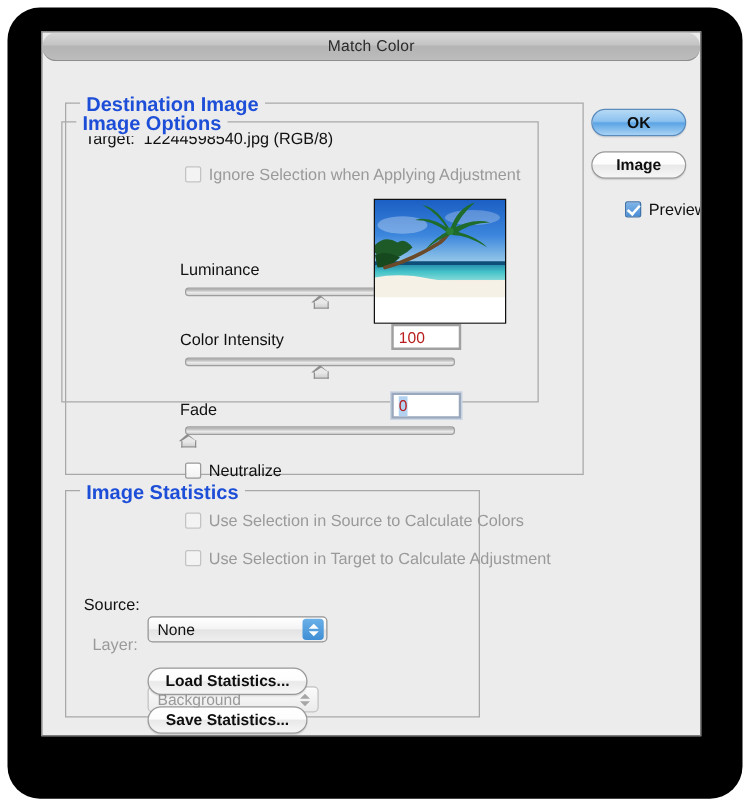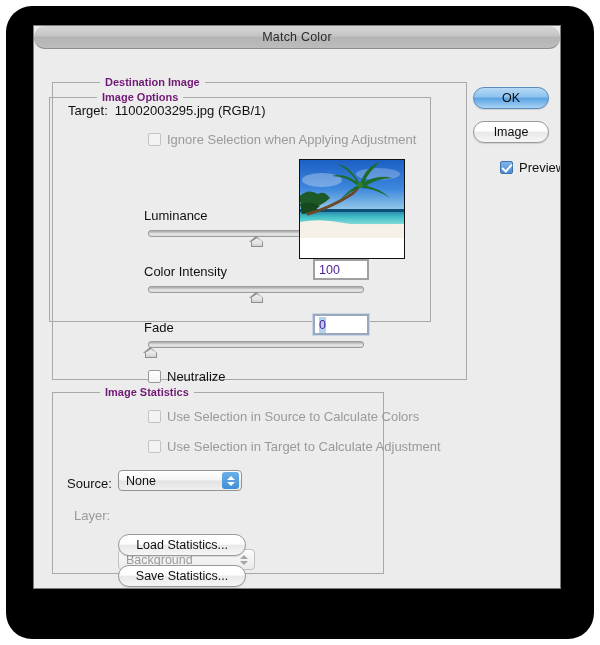--- a/index.html
+++ b/index.html
@@ -64,25 +64,24 @@
     border: 1px solid #a8a8a8;
     box-sizing: border-box;
     background: transparent;
   }
   .group > .legend {
     position: absolute;
     top: -7px;
     left: 11px;
     background: #ececec;
     padding: 0 5px;
-    font-size: 11px;
+    font-size: 16px;
     font-weight: bold;
-    color: #701a75;
+    color: #1d4ed8;
     white-space: nowrap;
-    margin-left: 36px;
   }
 
   #grp-destination { left: 18px; top: 33px; width: 415px; height: 298px; }
   #grp-imageoptions { left: 15px; top: 48px; width: 382px; height: 225px; }
   #grp-statistics  { left: 18px; top: 343px; width: 332px; height: 182px; }
 
   
   .lbl {
     font-size: 13px;
     color: #111111;
@@ -139,21 +138,21 @@
 
   
   .numfield {
     position: absolute;
     width: 56px;
     height: 21px;
     box-sizing: border-box;
     border: 2px solid #a0a0a0;
     background: #ffffff;
     font-size: 12.5px;
-    color: #4c1d95;
+    color: #b91c1c;
     display: flex;
     align-items: center;
     padding-left: 4px;
   }
   .numfield.focused {
     border: 2px solid #9aa8bd;
     box-shadow: 0 0 0 1px #c9d4e4;
   }
   .numfield .sel {
     background: #b3d2f2;
@@ -268,20 +267,21 @@
     box-sizing: border-box;
     border: 1px solid #999999;
     border-radius: 11px;
     background: linear-gradient(to bottom, #ffffff 0%, #fdfdfd 45%, #e9e9e9 52%, #f6f6f6 100%);
     display: flex;
     align-items: center;
     justify-content: center;
     font-size: 12.5px;
     color: #0f0f0f;
     box-shadow: 0 1px 1px rgba(0,0,0,0.12);
+    font-weight: bold;
   }
   .pillbtn.primary {
     background: linear-gradient(to bottom, #b7d9f5 0%, #8cc2ef 45%, #5ba4e4 52%, #a8d2f4 100%);
     border-color: #5a8bbd;
     color: #0d0d0d;
   }
 
   
   #thumb {
     position: absolute;
@@ -308,21 +308,21 @@
   </div>
 
   <div id="body">
 
     <div class="group" id="grp-destination">
       <span class="legend">Destination Image</span>
     </div>
 
     <div id="target-row">
       <span class="lbl">Target:</span>
-      <span class="lbl">11002003295.jpg (RGB/1)</span>
+      <span class="lbl">12244598540.jpg (RGB/8)</span>
     </div>
 
     <div class="cbrow" style="left:114px; top:83px;">
       <span class="cbox disabled"></span>
       <span class="lbl disabled">Ignore Selection when Applying Adjustment</span>
     </div>
 
     <div class="group" id="grp-imageoptions">
       <span class="legend">Image Options</span>
     </div>
@@ -373,21 +373,21 @@
       <span class="cbox disabled"></span>
       <span class="lbl disabled">Use Selection in Source to Calculate Colors</span>
     </div>
 
     <div class="cbrow" style="left:114px; top:390px;">
       <span class="cbox disabled"></span>
       <span class="lbl disabled">Use Selection in Target to Calculate Adjustment</span>
     </div>
 
     <span class="lbl" style="position:absolute; left:33px; top:427px;">Source:</span>
-    <div class="popup" style="left:84px; top:421px; width:124px;">
+    <div class="popup" style="left:84px; top:444px; width:144px;">
       <span>None</span>
       <span class="stepper">
         <span class="up"></span>
           <span class="dn"></span>
       </span>
     </div>
 
     <span class="lbl disabled" style="position:absolute; left:40px; top:459px;">Layer:</span>
     <div class="popup disabled" style="left:84px; top:453px; width:137px;">
       <span>Background</span>

